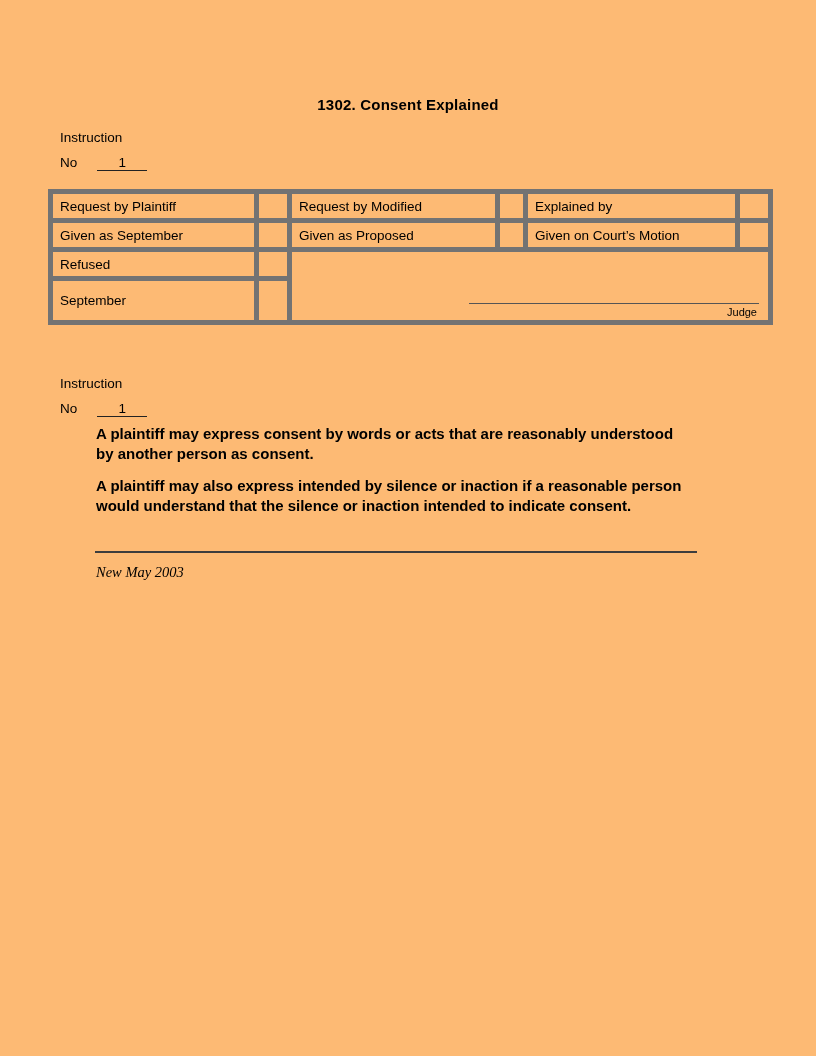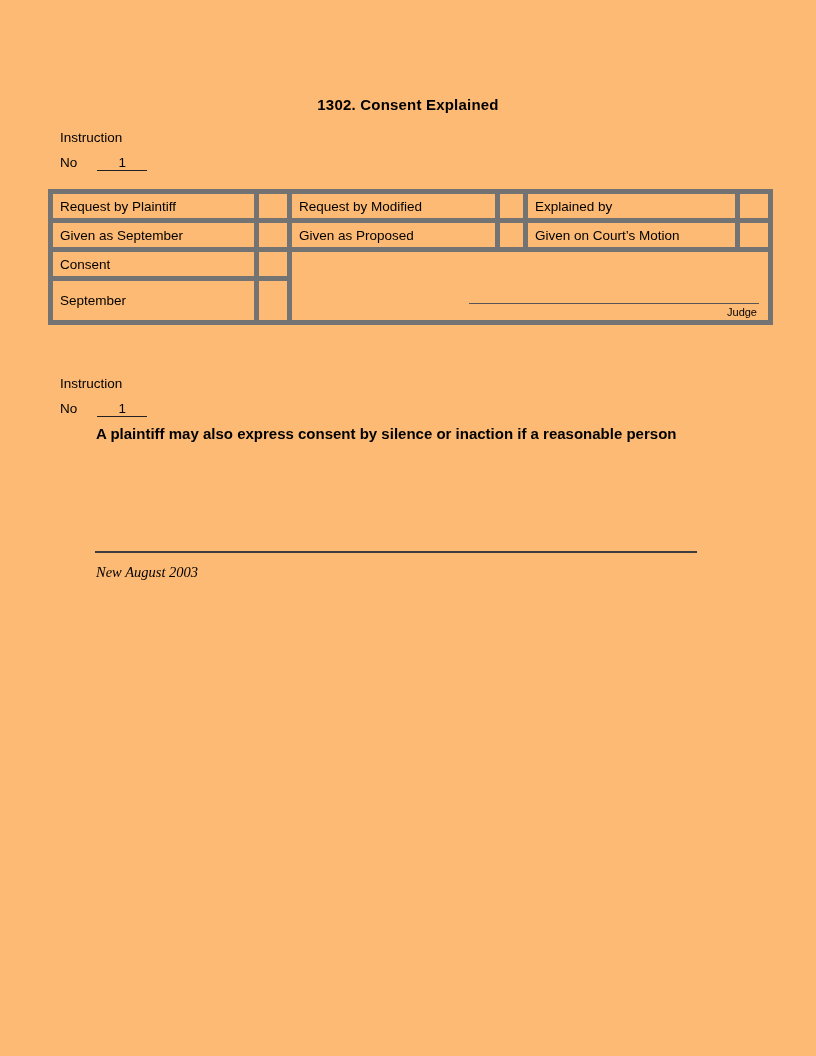--- a/index.html
+++ b/index.html
@@ -141,21 +141,21 @@
       </tr>
       <tr class="row-std">
         <td>Given as September</td>
         <td></td>
         <td>Given as Proposed</td>
         <td></td>
         <td>Given on Court’s Motion</td>
         <td></td>
       </tr>
       <tr class="row-std">
-        <td>Consent</td>
+        <td>Refused</td>
         <td></td>
         <td class="merged-cell" colspan="4" rowspan="2">
           <div class="sig-line"></div>
           <div class="sig-label">Judge</div>
         </td>
       </tr>
       <tr class="row-tall">
         <td>September</td>
         <td></td>
       </tr>
@@ -164,20 +164,25 @@
 
   <div class="instruction-block bottom">
     <div>Instruction</div>
     <div class="no-row">
       <span class="no-label">No</span><span class="number-blank">1</span>
     </div>
   </div>
 
   <div class="body-text">
     <div class="para">
-      <div>A plaintiff may also express consent by silence or inaction if a reasonable person</div>
+      <div>A plaintiff may express consent by words or acts that are reasonably understood</div>
+      <div>by another person as consent.</div>
+    </div>
+    <div class="para">
+      <div>A plaintiff may also express intended by silence or inaction if a reasonable person</div>
+      <div>would understand that the silence or inaction intended to indicate consent.</div>
     </div>
   </div>
 
   <div class="footer-rule"></div>
-  <div class="revision-note">New August 2003</div>
+  <div class="revision-note">New May 2003</div>
 
 </div>
 
 </body></html>

